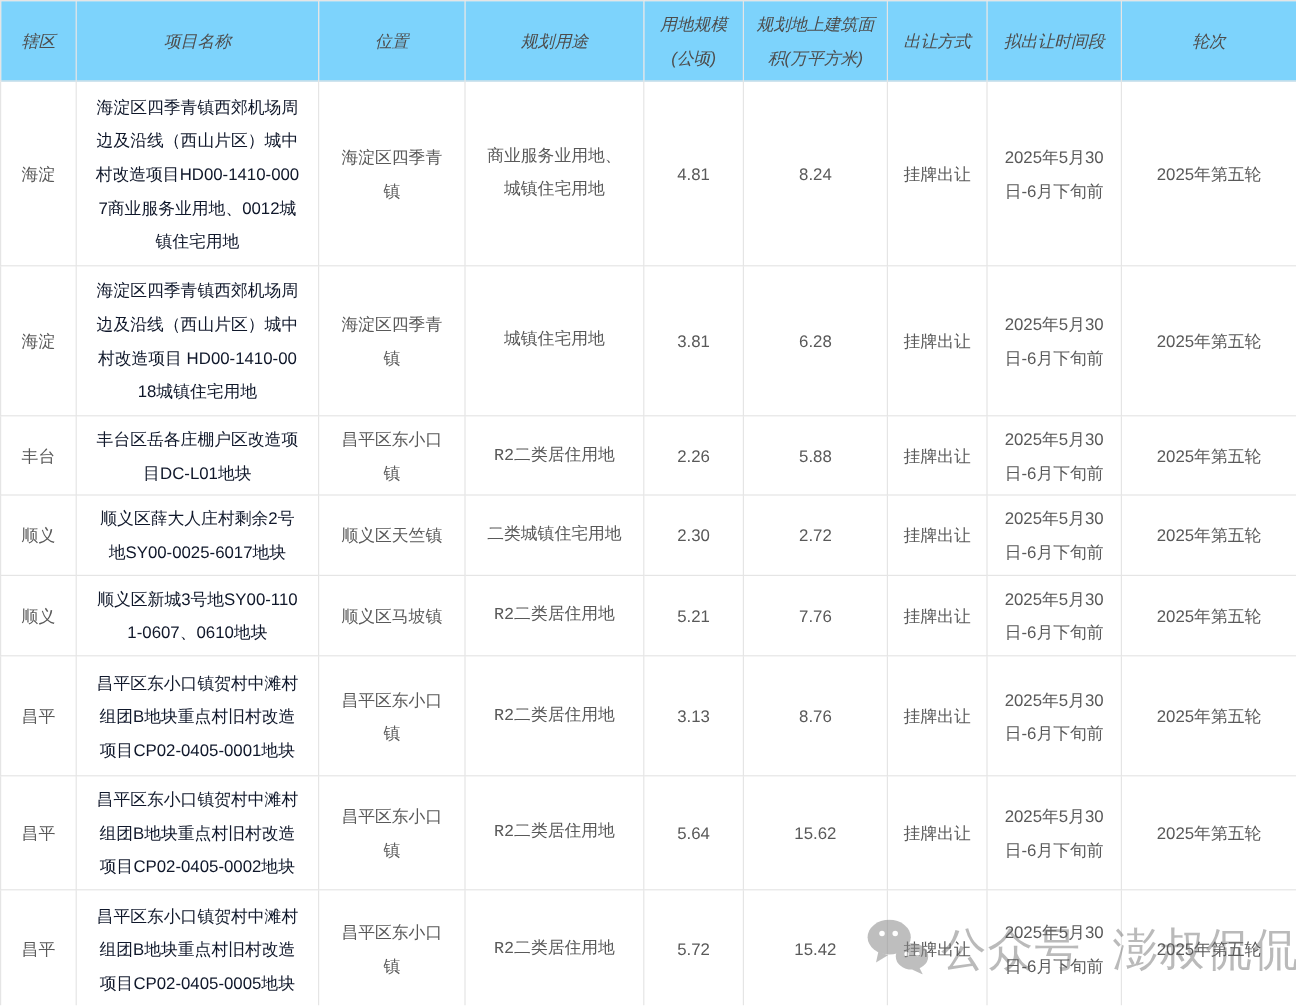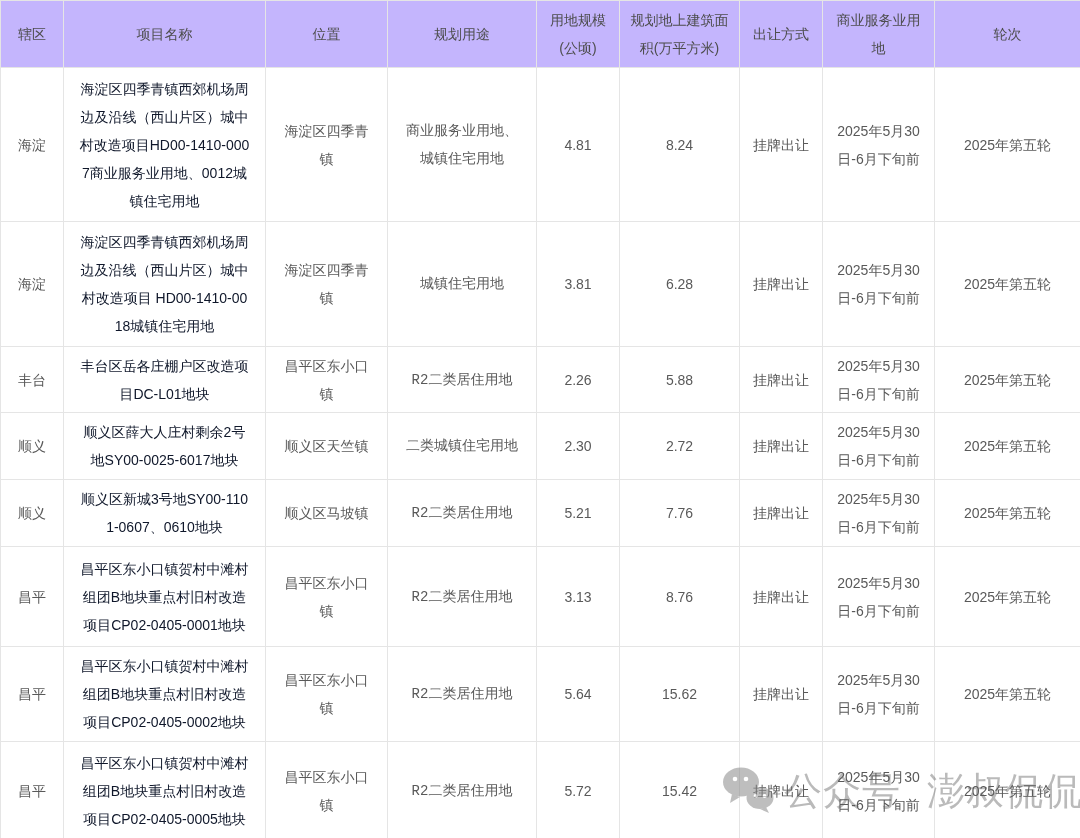--- a/index.html
+++ b/index.html
@@ -21,23 +21,24 @@
     text-align: center;
     vertical-align: middle;
     font-size: 14px;
     line-height: 28px;
     color: #595959;
     font-weight: normal;
     padding: 2px 10px;
     word-break: break-all;
   }
   .land-table thead th {
-    background: #c4b5fd;
+    background: #7dd3fc;
     color: #4d4d4d;
     height: 62px;
+    font-style: italic;
   }
   .land-table td.project { color: #0f172a; padding: 2px 15px; cursor: pointer; }
   .land-table td.loc { padding: 2px 18px; text-align: center; }
   .land-table td.usage { padding: 2px 16px; font-family: Liberation Mono, monospace; }
   .watermark {
     position: absolute;
     left: 722px;
     top: 766px;
     display: flex;
     align-items: center;
@@ -70,21 +71,21 @@
     </colgroup>
     <thead>
       <tr style="height:66px">
         <th>辖区</th>
         <th>项目名称</th>
         <th>位置</th>
         <th>规划用途</th>
         <th>用地规模(公顷)</th>
         <th>规划地上建筑面积(万平方米)</th>
         <th>出让方式</th>
-        <th>商业服务业用地</th>
+        <th>拟出让时间段</th>
         <th>轮次</th>
       </tr>
     </thead>
     <tbody>
       <tr style="height:154px">
         <td>海淀</td>
         <td class="project">海淀区四季青镇西郊机场周边及沿线（西山片区）城中村改造项目HD00-1410-0007商业服务业用地、0012城镇住宅用地</td>
         <td class="loc">海淀区四季青镇</td>
         <td class="usage">商业服务业用地、城镇住宅用地</td>
         <td>4.81</td>

